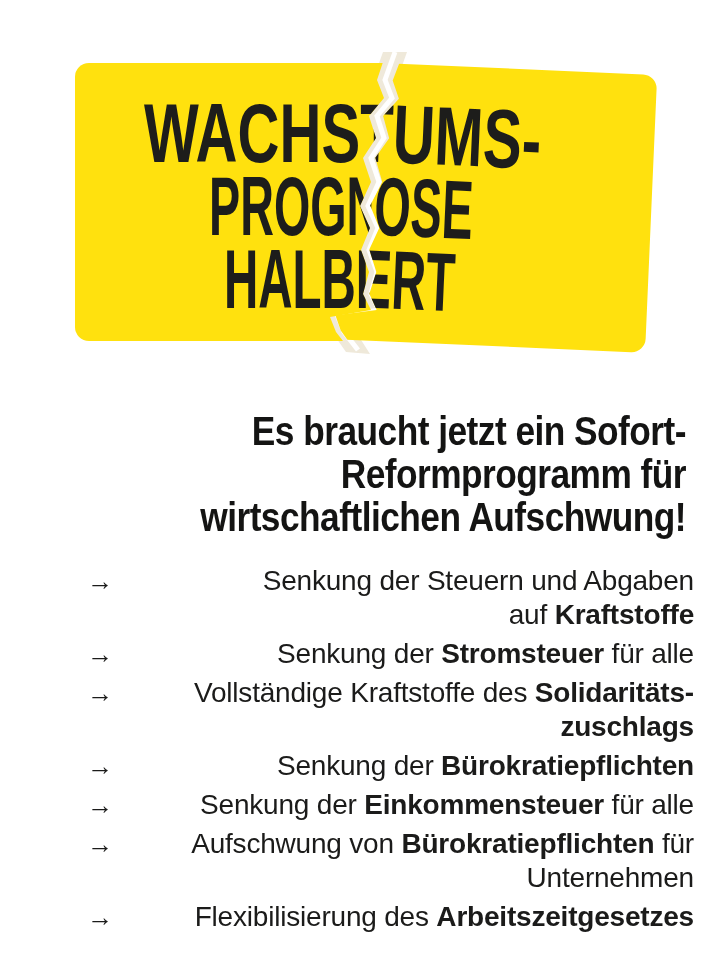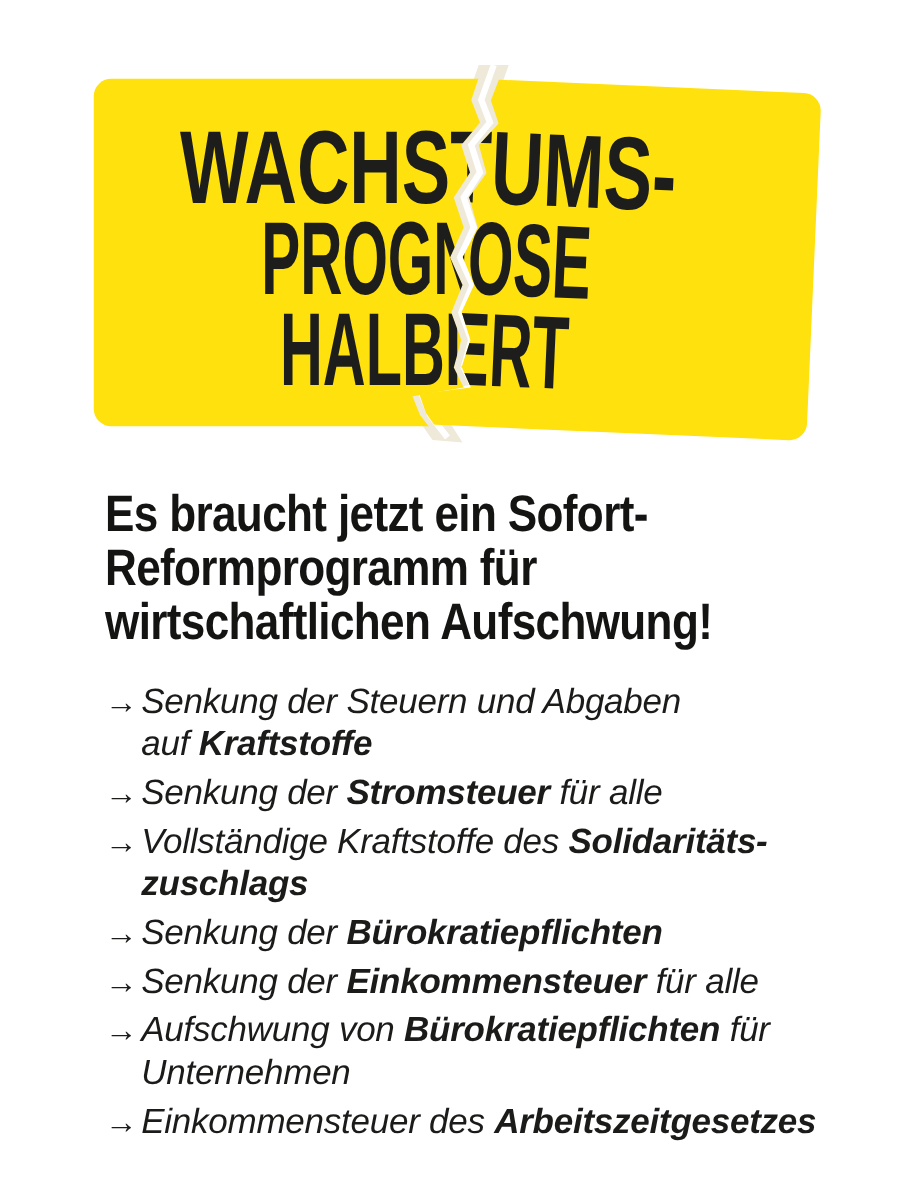--- a/index.html
+++ b/index.html
@@ -12,21 +12,21 @@
     position:absolute;left:72px;top:58px;width:600px;height:312px;
   }
   .banner-wrap svg{display:block;overflow:visible;}
   .banner-text{
     font-family:"Liberation Sans", sans-serif;
     font-weight:bold;
     font-size:83px;
     letter-spacing:0;
   }
   .content{
-    position:absolute;left:84px;top:368px;width:610px;
+    position:absolute;left:84px;top:388px;width:610px;text-align:right;
   }
   .page-title{
     margin:0;padding-top:22px;
     font-size:41px;line-height:43px;font-weight:bold;
     letter-spacing:-0.6px;color:#141413;
     white-space:pre-line;
     transform:scaleX(0.86);transform-origin:0 0;
     width:700px;
   }
   ul.reform-list{
@@ -34,21 +34,21 @@
     font-size:28px;line-height:34px;color:#1b1b1a;
     letter-spacing:-0.2px;
   }
   ul.reform-list li{
     display:grid;grid-template-columns:29px 1fr;
     margin-bottom:5px;
   }
   ul.reform-list .marker{
     font-size:26px;line-height:34px;color:#1b1b1a;
   }
-  ul.reform-list .item-text{white-space:pre-line;font-style:italic;}
+  ul.reform-list .item-text{white-space:pre-line;}
   .b{font-weight:bold;margin-top:36px;}
 </style>
 </head>
 <body>
 
 <div class="banner-wrap">
   <svg width="600" height="312" viewBox="0 0 600 312" xmlns="http://www.w3.org/2000/svg">
     <defs>
 
       <clipPath id="clipL">
@@ -114,16 +114,16 @@
         <span class="marker">→</span>
         <span class="item-text"><span>Senkung der </span><span class="b">Einkommensteuer</span><span> für alle</span></span>
       </li>
       <li>
         <span class="marker">→</span>
         <span class="item-text"><span>Aufschwung von </span><span class="b">Bürokratiepflichten</span><span> für
 Unternehmen</span></span>
       </li>
       <li>
         <span class="marker">→</span>
-        <span class="item-text"><span>Einkommensteuer des </span><span class="b">Arbeitszeitgesetzes</span></span>
+        <span class="item-text"><span>Flexibilisierung des </span><span class="b">Arbeitszeitgesetzes</span></span>
       </li>
     </ul>
 </div>
 
 </body></html>

